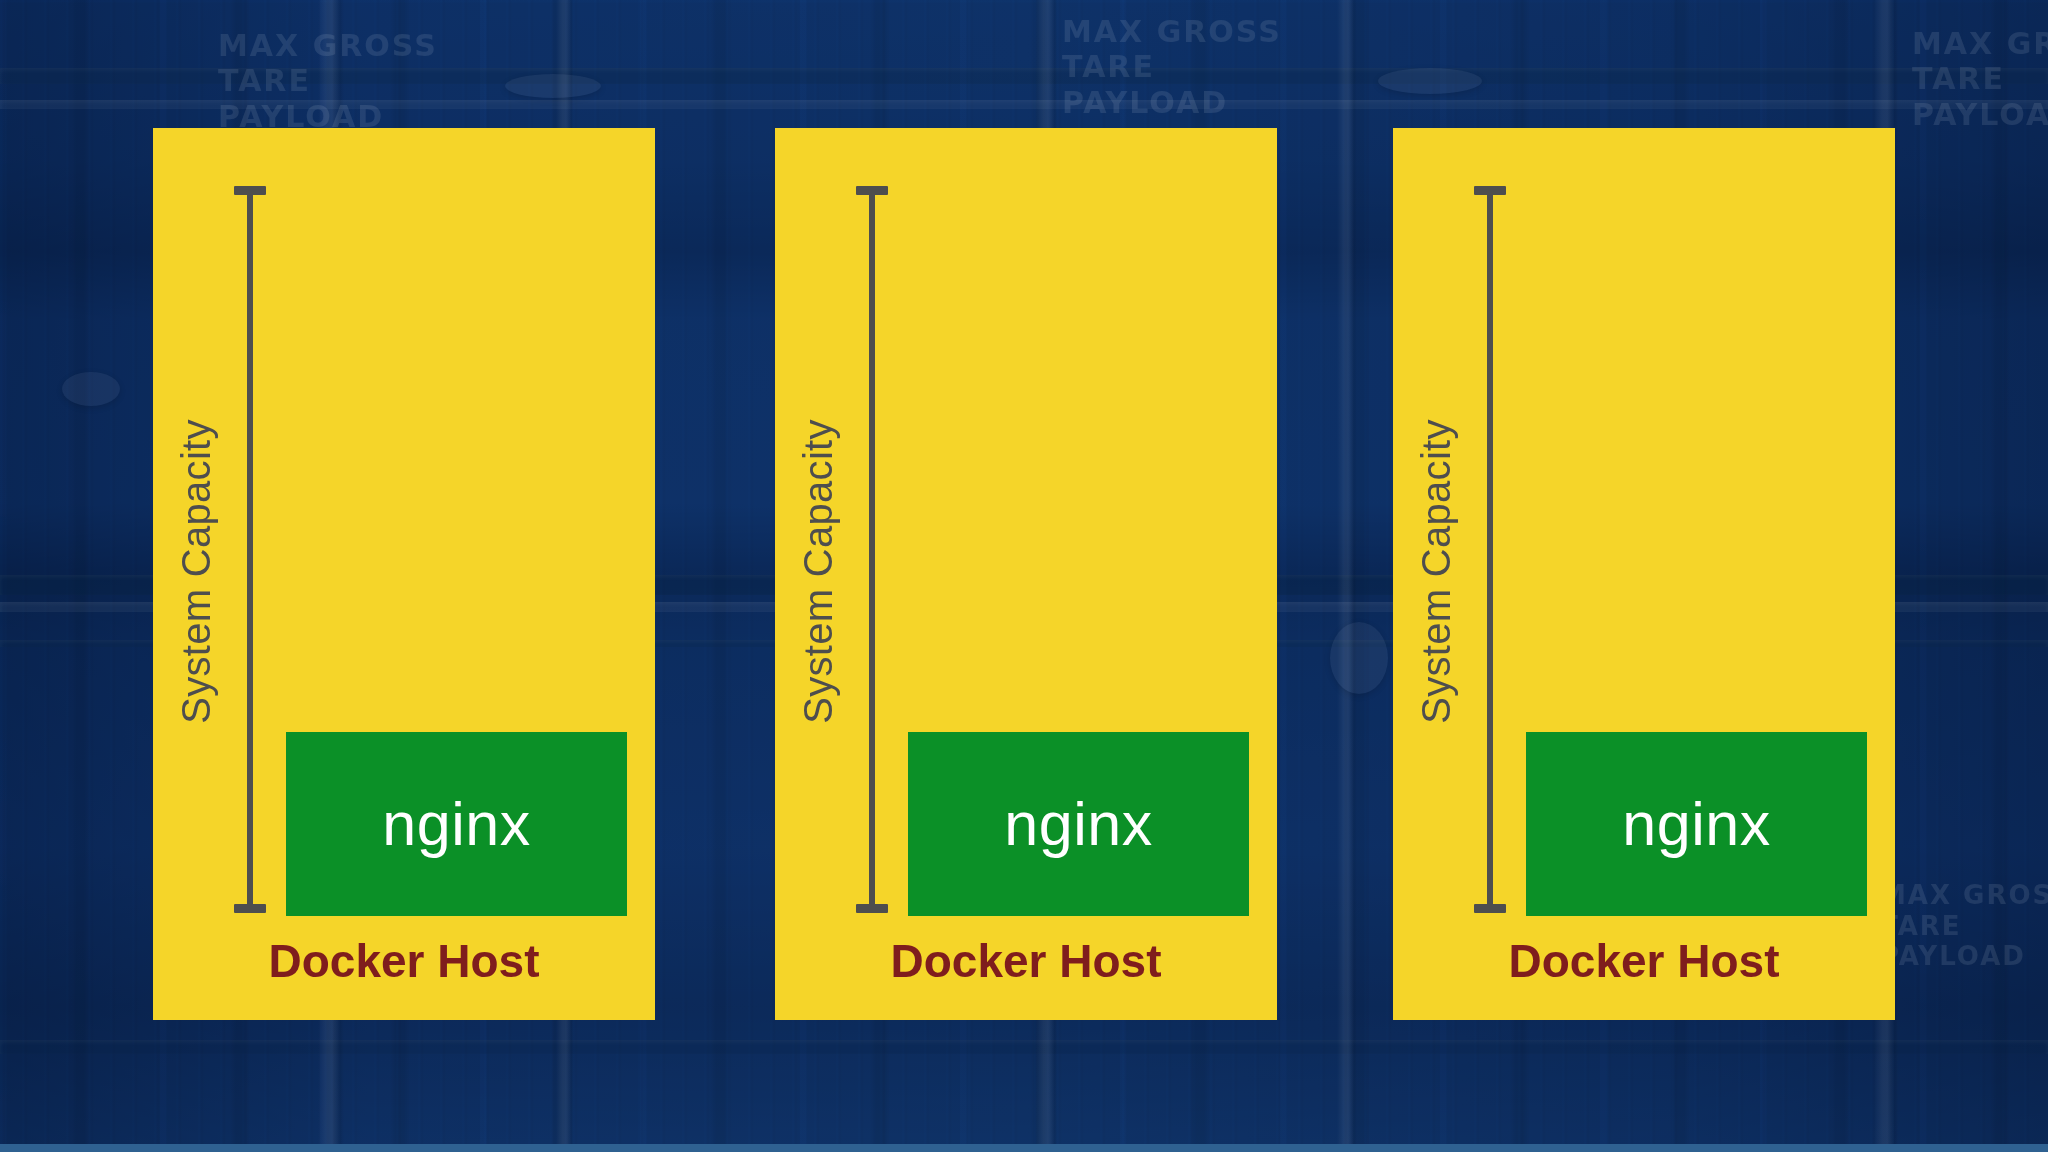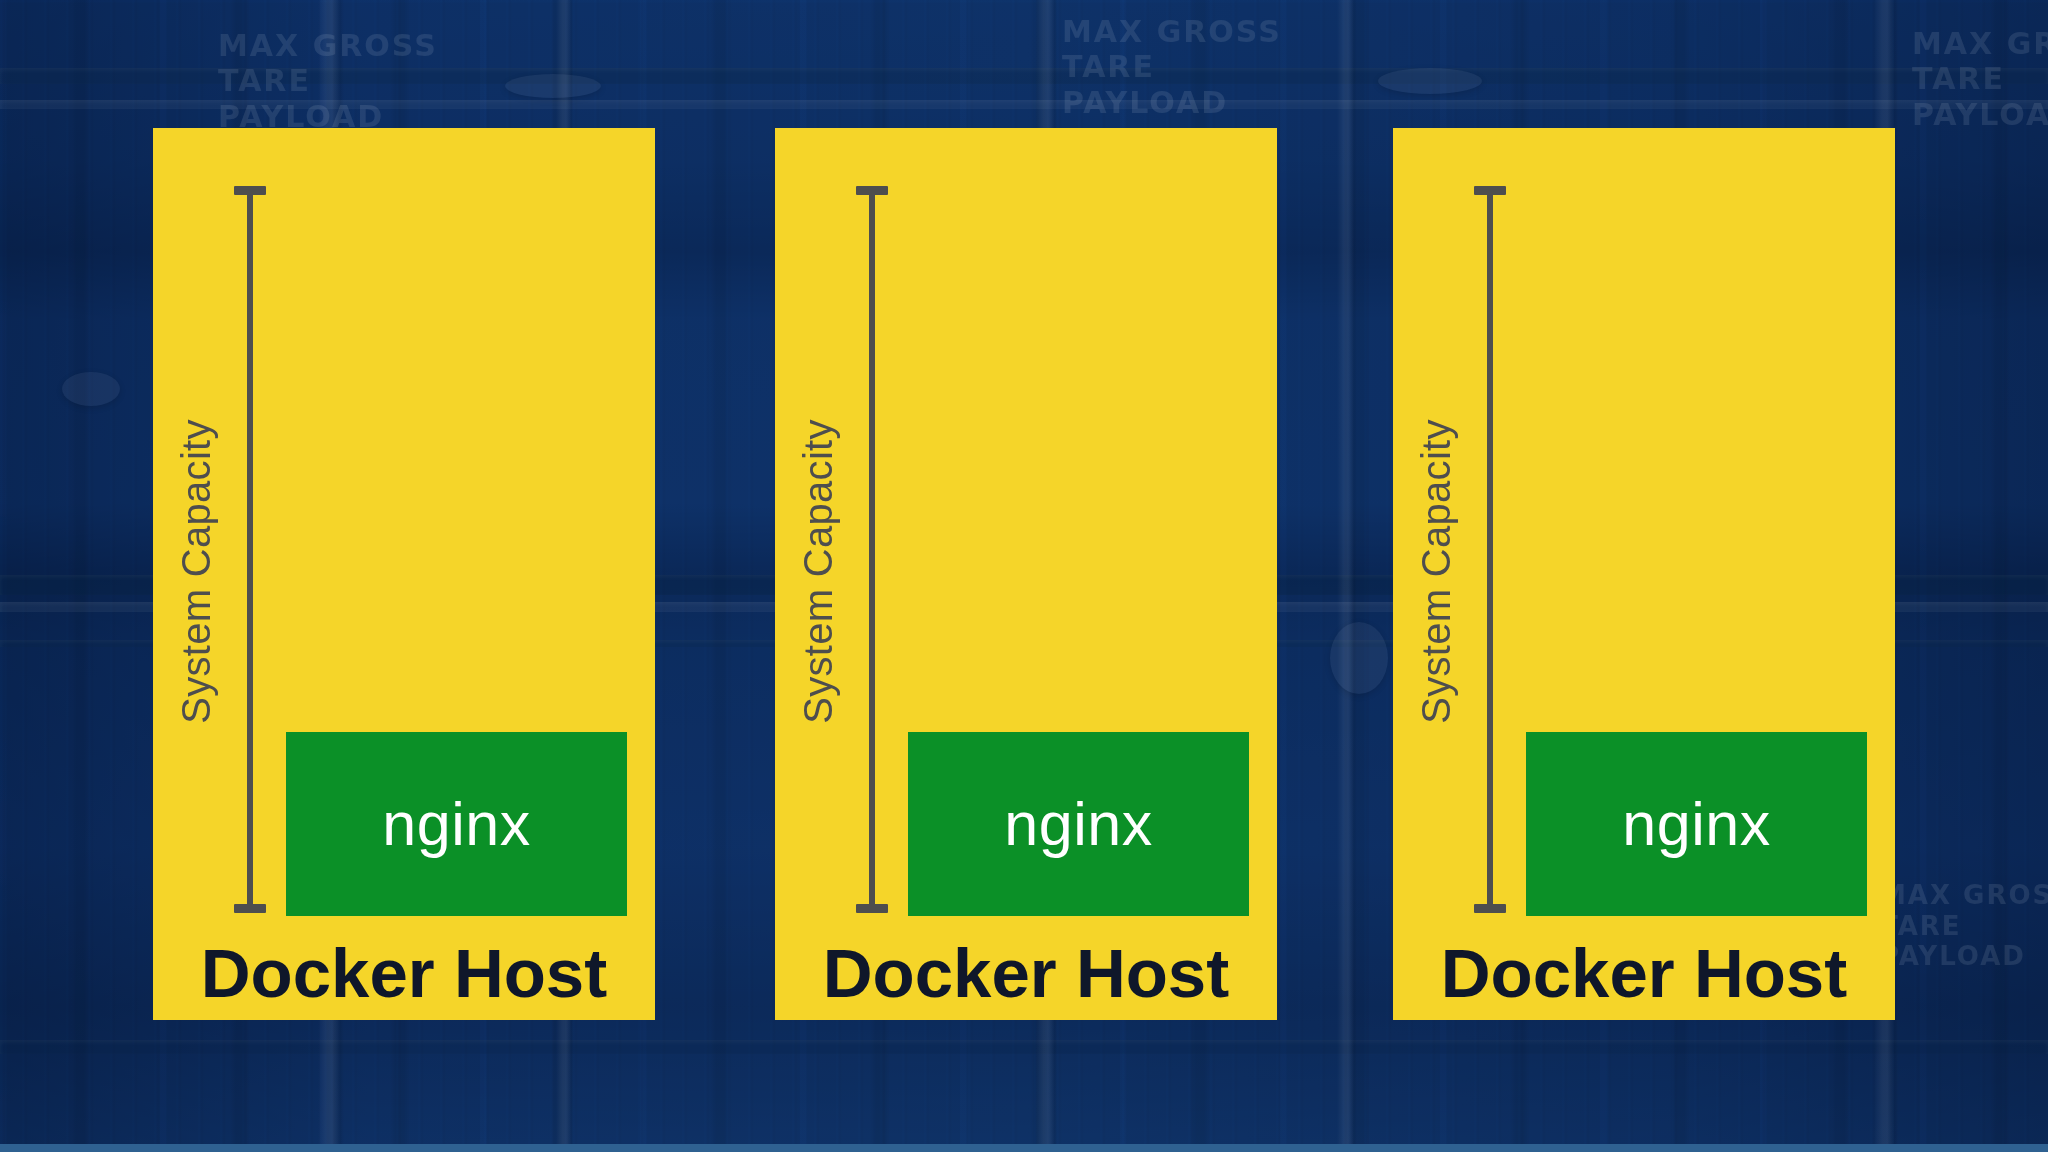--- a/index.html
+++ b/index.html
@@ -190,22 +190,22 @@
     letter-spacing: 0.5px;
     line-height: 1;
   }
 
   .host-panel .host-title {
     position: absolute;
     left: 0;
     right: 0;
     top: 806px;
     text-align: center;
-    color: #0f172a;
-    font-size: 69px;
+    color: #7f1d1d;
+    font-size: 46px;
     font-weight: 700;
     letter-spacing: 0px;
   }
 </style>
 </head>
 <body>
 
 <div id="stage">
 
   <div class="bg-photo"></div>

